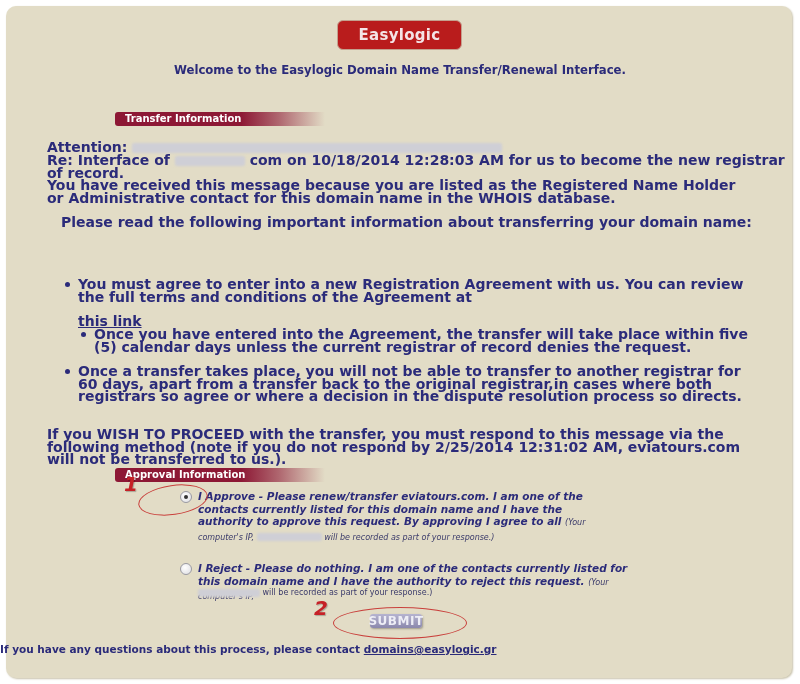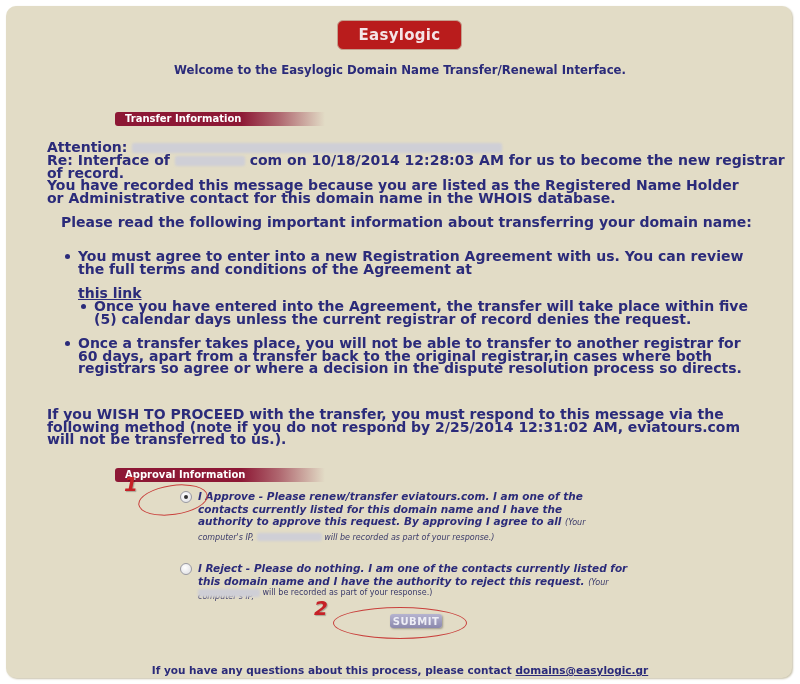--- a/index.html
+++ b/index.html
@@ -33,21 +33,21 @@
     padding-left: 10px; border-radius: 3px 0 0 3px;
   }
   .txt {
     position: absolute; color: #2b2b7a; font-weight: bold; font-size: 14px; line-height: 12.5px;
   }
   .blur {
     display: inline-block; background: #cfcfd6; height: 10px; vertical-align: middle; border-radius: 2px;
     filter: blur(1px);
   }
   ul.bullets { margin: 0; padding: 0; list-style: none; }
-  ul.bullets li { position: relative; padding-left: 15px; }
+  ul.bullets li { position: relative; padding-left: 15px; margin-top: 28px; }
   ul.bullets li::before {
     content: ""; position: absolute; left: 2px; top: 4px; width: 5px; height: 5px; border-radius: 50%; background: #2b2b7a;
   }
   a.link { color: #2b2b7a; text-decoration: underline; }
   .radio {
     position: absolute; width: 10px; height: 10px; border-radius: 50%;
     border: 1px solid #9a9aa2; background: radial-gradient(circle at 40% 35%, #ffffff, #dcdce0);
   }
   .radio.checked::after {
     content: ""; position: absolute; left: 3px; top: 3px; width: 4px; height: 4px; border-radius: 50%; background: #333;
@@ -55,34 +55,34 @@
   .opt-text {
     position: absolute; color: #2b2b7a; font-weight: bold; font-size: 10.5px; line-height: 12.5px;
     font-family: "DejaVu Sans", sans-serif;
   }
   .small {
     font-weight: normal; font-size: 8px; color: #3a3a6a;
   }
   .submit {
     position: absolute; left: 370px; top: 614px; width: 52px; height: 14px;
     background: linear-gradient(#b6b4d0, #8b88ad);
-    border-radius: 3px; color: #eeeef6; font-size: 10px; font-weight: bold;
+    border-radius: 3px; color: #eeeef6; font-size: 12px; font-weight: bold;
     display: flex; align-items: center; justify-content: center;
-    box-shadow: 1px 1px 2px rgba(0,0,0,0.3); letter-spacing: 0.5px; cursor: pointer; margin-left: 20px;
+    box-shadow: 1px 1px 2px rgba(0,0,0,0.3); letter-spacing: 0.5px; cursor: pointer;
   }
   .ellipse {
     position: absolute; border: 1.5px solid #c9403c; border-radius: 50%;
   }
   .anno-num {
     position: absolute; color: #c62127; font-weight: bold; font-size: 20px;
     font-family: "DejaVu Sans", sans-serif; font-style: italic;
     text-shadow: 1px 1px 1px rgba(0,0,0,0.25);
   }
   .footer {
-    position: absolute; left: 0; top: 664px; width: 800px; text-align: center;
+    position: absolute; left: 0; top: 643px; width: 800px; text-align: left;
     color: #2b2b7a; font-weight: bold; font-size: 10.5px;
   }
 </style>
 </head>
 <body>
 
 <div class="panel"></div>
 
 <div class="logo">Easylogic</div>
 
@@ -95,21 +95,21 @@
 <div class="txt" style="left:47px; top:141px;">
   <span>Attention:</span>
   <span class="blur" style="width:370px;"></span>
 </div>
 <div class="txt" style="left:47px; top:154px;">
   <span>Re: Interface of</span>
   <span class="blur" style="width:70px;"></span>
   <span>com on 10/18/2014 12:28:03 AM for us to become the new registrar of record.</span>
 </div>
 
-<div class="txt" style="left:47px; top:179px; width:705px;">You have recorded this message because you are listed as the Registered Name Holder or Administrative contact for this domain name in the WHOIS database.</div>
+<div class="txt" style="left:47px; top:179px; width:705px;">You have received this message because you are listed as the Registered Name Holder or Administrative contact for this domain name in the WHOIS database.</div>
 
 <div class="txt" style="left:61px; top:216px; width:705px;">Please read the following important information about transferring your domain name:</div>
 
 <div class="txt" style="left:63px; top:250px; width:690px;">
   <ul class="bullets">
     <li>
       <span>You must agree to enter into a new Registration Agreement with us. You can review the full terms and conditions of the Agreement at</span>
       <div style="height:12px;"></div>
       <a class="link" href="#" style="position:relative; left:0;">this link</a>
     </li>
@@ -123,21 +123,21 @@
   </ul>
 </div>
 <div class="txt" style="left:63px; top:337px; width:690px;">
   <ul class="bullets">
     <li>
       <span>Once a transfer takes place, you will not be able to transfer to another registrar for 60 days, apart from a transfer back to the original registrar,in cases where both registrars so agree or where a decision in the dispute resolution process so directs.</span>
     </li>
   </ul>
 </div>
 
-<div class="txt" style="left:47px; top:408px; width:705px;">If you WISH TO PROCEED with the transfer, you must respond to this message via the following method (note if you do not respond by 2/25/2014 12:31:02 AM, eviatours.com will not be transferred to us.).</div>
+<div class="txt" style="left:47px; top:428px; width:705px;">If you WISH TO PROCEED with the transfer, you must respond to this message via the following method (note if you do not respond by 2/25/2014 12:31:02 AM, eviatours.com will not be transferred to us.).</div>
 
 <div class="section-bar" style="left:115px; top:462px; width:200px;margin-top:6px;">Approval  Information</div>
 
 <div class="radio checked" style="left:180px; top:491px;"></div>
 <div class="opt-text" style="left:198px; top:490px; width:420px;font-style:italic;">
   <span>I Approve - Please renew/transfer eviatours.com. I am one of the contacts currently listed for this domain name and I have the authority to approve this request. By approving I agree to all</span>
   <span class="small">
     <span>(Your computer's IP,</span>
     <span class="blur" style="width:65px; height:8px;"></span>
     <span>will be recorded as part of your response.)</span>

